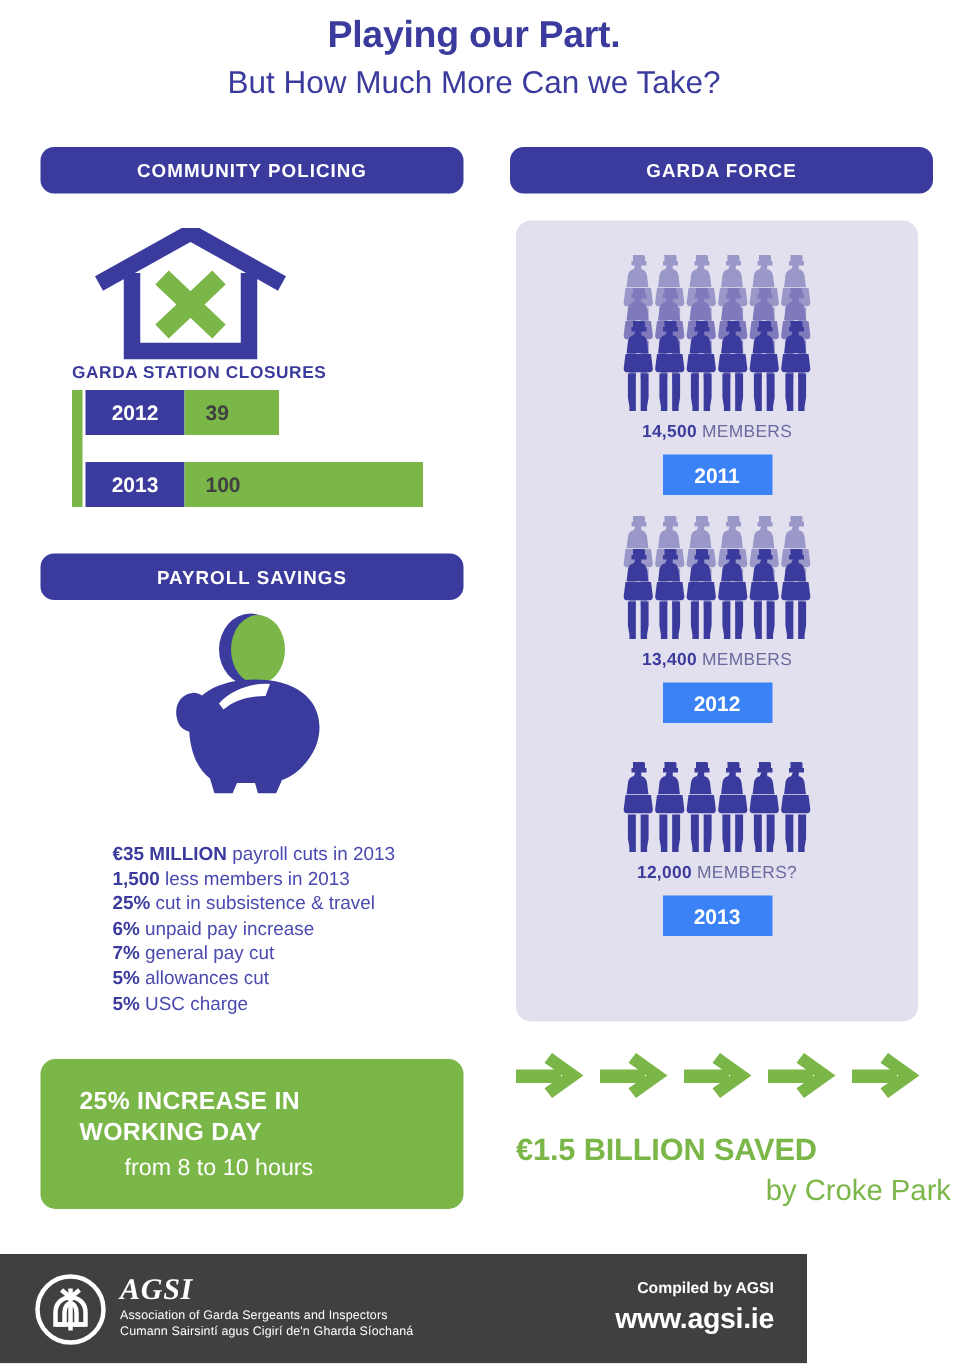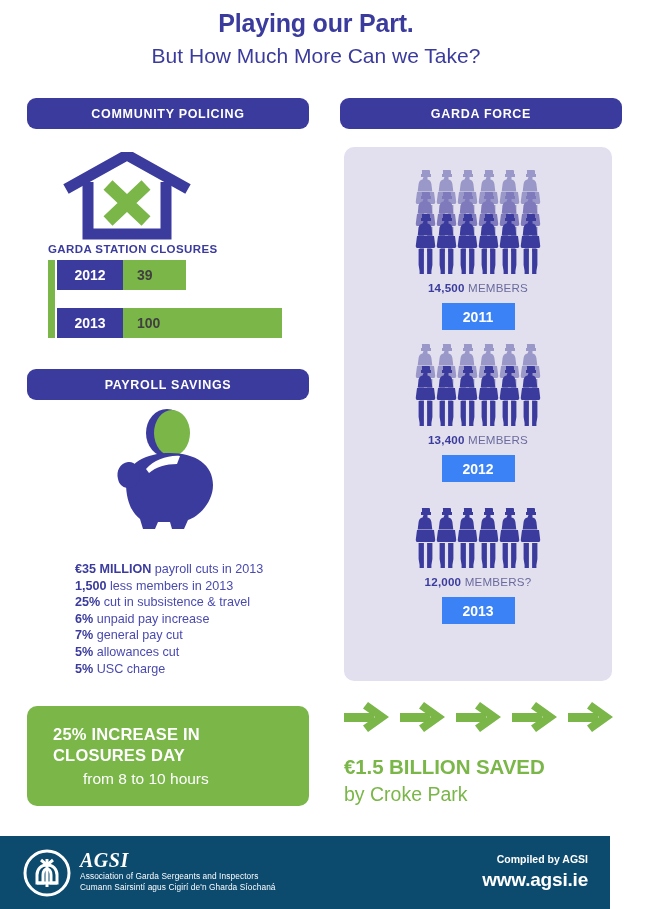--- a/index.html
+++ b/index.html
@@ -263,30 +263,31 @@
     font-weight: bold;
     line-height: 25px;
     letter-spacing: -0.1px;
   }
   .savings-sub {
     color: #7ab648;
     font-size: 19.5px;
     font-weight: normal;
     line-height: 25px;
     margin-top: 3px;
+    text-align: right;
   }
 
   
   #footer {
     position: absolute;
     left: 0;
     top: 836px;
-    width: 610px;
+    width: 538px;
     height: 73px;
-    background: #0c4a6e;
+    background: #404040;
   }
   #footer-logo {
     position: absolute;
     left: 23px;
     top: 13px;
     width: 48px;
     height: 48px;
   }
   #footer-brand {
     position: absolute;
@@ -376,21 +377,21 @@
     <div class="payroll-item"><b>1,500</b><span> less members in 2013</span></div>
     <div class="payroll-item"><b>25%</b><span> cut in subsistence &amp; travel</span></div>
     <div class="payroll-item"><b>6%</b><span> unpaid pay increase</span></div>
     <div class="payroll-item"><b>7%</b><span> general pay cut</span></div>
     <div class="payroll-item"><b>5%</b><span> allowances cut</span></div>
     <div class="payroll-item"><b>5%</b><span> USC charge</span></div>
   </div>
 
   <div id="workbox">
     <div class="workbox-head">25% INCREASE IN</div>
-    <div class="workbox-head">CLOSURES DAY</div>
+    <div class="workbox-head">WORKING DAY</div>
     <div class="workbox-sub">from 8 to 10 hours</div>
   </div>
 
   <div id="garda-panel">
 
     <div class="garda-group" id="garda-group-2011">
       <div class="figure-stack">
           <div class="fig-row">
             <svg class="figure" viewBox="0 0 21 62">
               <path fill="#9a97c9" d="M7 1 h7 a1 1 0 0 1 1 1 v3 h1 v3 h-10 v-3 h1 v-3 a1 1 0 0 1 0 -1 zM8.5 8 h4 v2.5 c2.4 0.4 3.6 2.2 3.9 4.6 l0.9 7.4 h-14.6 l0.9 -7.4 c0.3 -2.4 1.5 -4.2 3.9 -4.6 zM2 23 h17 l1.2 9.5 c0.2 1.6 -0.6 2.6 -2 2.6 h-15.4 c-1.4 0 -2.2 -1 -2 -2.6 zM3.6 36 h5.3 v25 h-4.3 v-3 l-1 -6 zM12.1 36 h5.3 l0 16 l-1 6 v3 h-4.3 z"></path>

